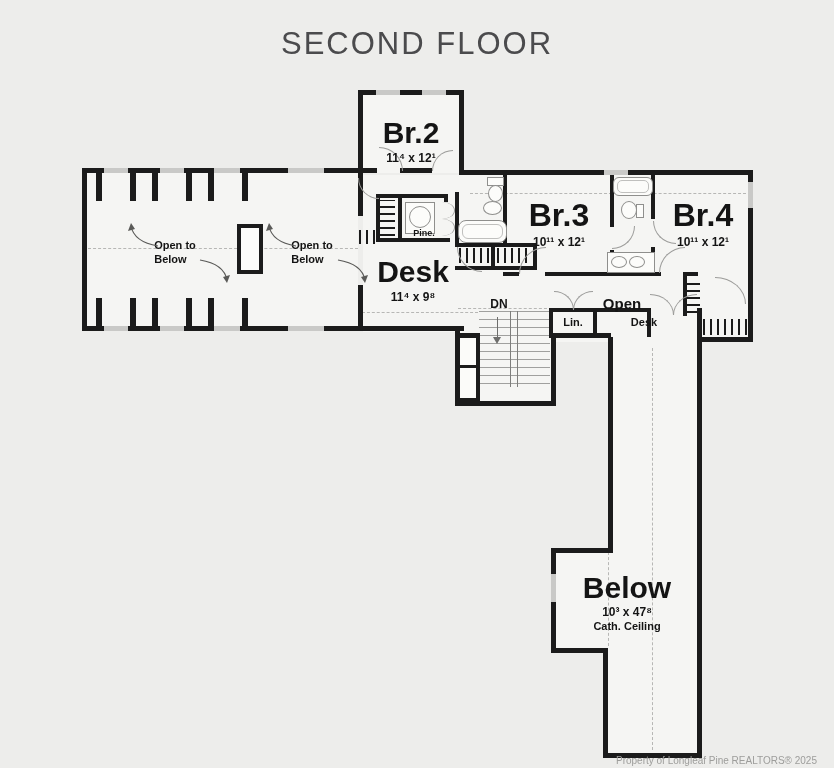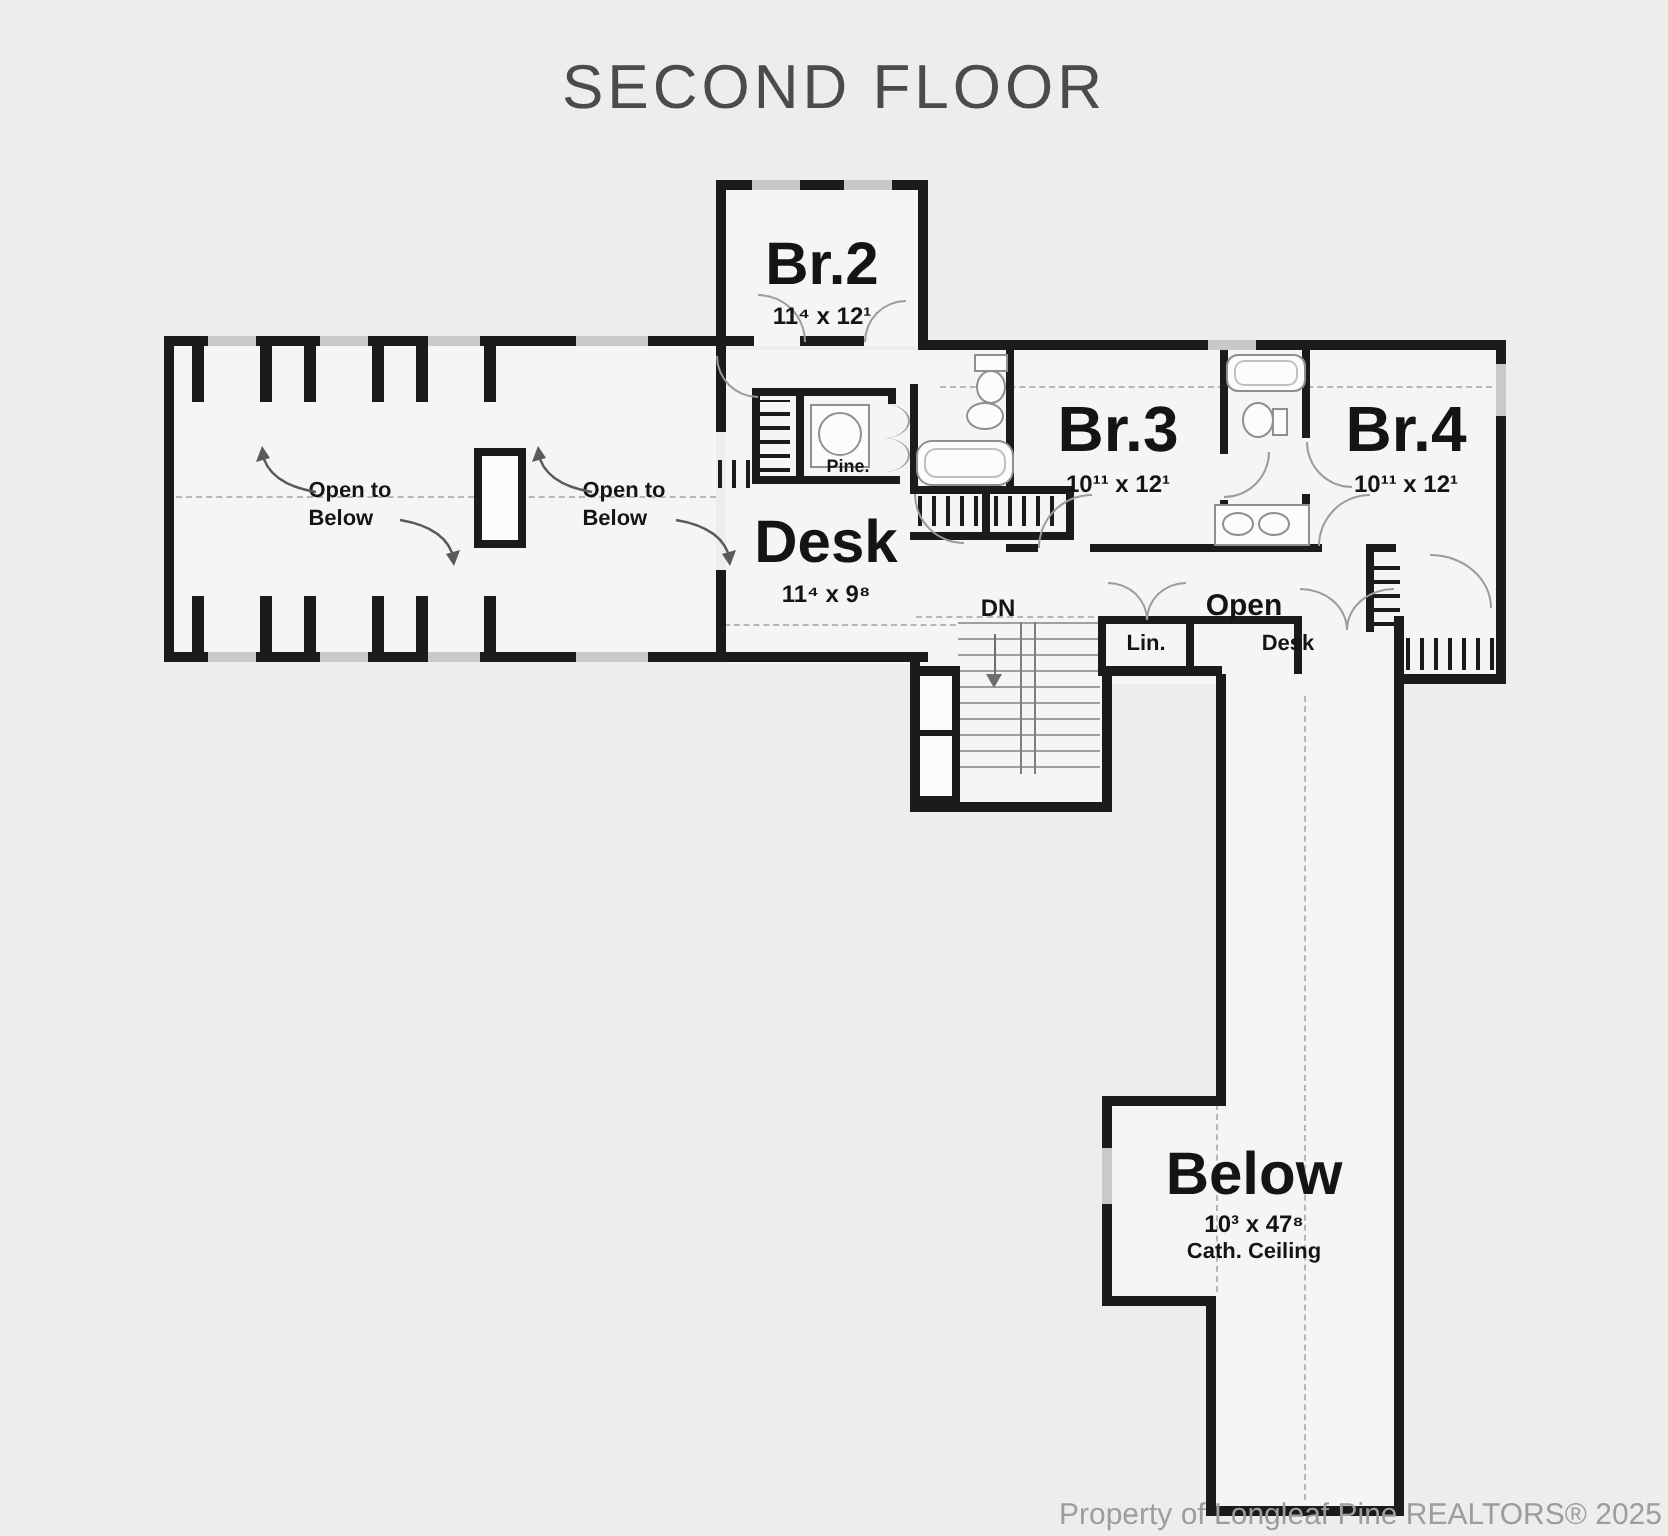--- a/index.html
+++ b/index.html
@@ -27,21 +27,21 @@
   .arc.bl{border-bottom:1px solid #9b9b99;border-left:1px solid #9b9b99;border-bottom-left-radius:100%;}
   .arc.br{border-bottom:1px solid #9b9b99;border-right:1px solid #9b9b99;border-bottom-right-radius:100%;}
   .arc.half-r{border-right:1px solid #9b9b99;border-radius:0 100% 100% 0 / 0 50% 50% 0;}
   .rod-h{position:absolute;background:repeating-linear-gradient(90deg,#1b1b1b 0 2px,transparent 2px 7px);}
   .rod-v{position:absolute;background:repeating-linear-gradient(0deg,#1b1b1b 0 2px,transparent 2px 7px);}
   .fx{position:absolute;border:1px solid #8f8f8d;background:#fcfcfa;}
   .fx.round{border-radius:50%;}
   .treads{position:absolute;background:repeating-linear-gradient(to bottom,#a0a09e 0 1px,transparent 1px 8px);}
   .stringer{position:absolute;border-left:1px solid #7e7e7c;border-right:1px solid #7e7e7c;}
   .chimney{position:absolute;border:4px solid #1b1b1b;background:#fcfcfa;}
-  .wm{position:absolute;right:3px;bottom:2px;font-size:15px;color:#9d9d9b;}
+  .wm{position:absolute;right:17px;bottom:2px;font-size:10px;color:#9d9d9b;}
   .arrow-icon{position:absolute;}
 </style>
 </head>
 <body>
 
 <div class="title">SECOND FLOOR</div>
 
 <div class="floor" style="left:87px;top:173px;width:271px;height:153px;"></div>
 <div class="floor" style="left:363px;top:95px;width:96px;height:78px;"></div>
 <div class="floor" style="left:363px;top:175px;width:385px;height:157px;"></div>

